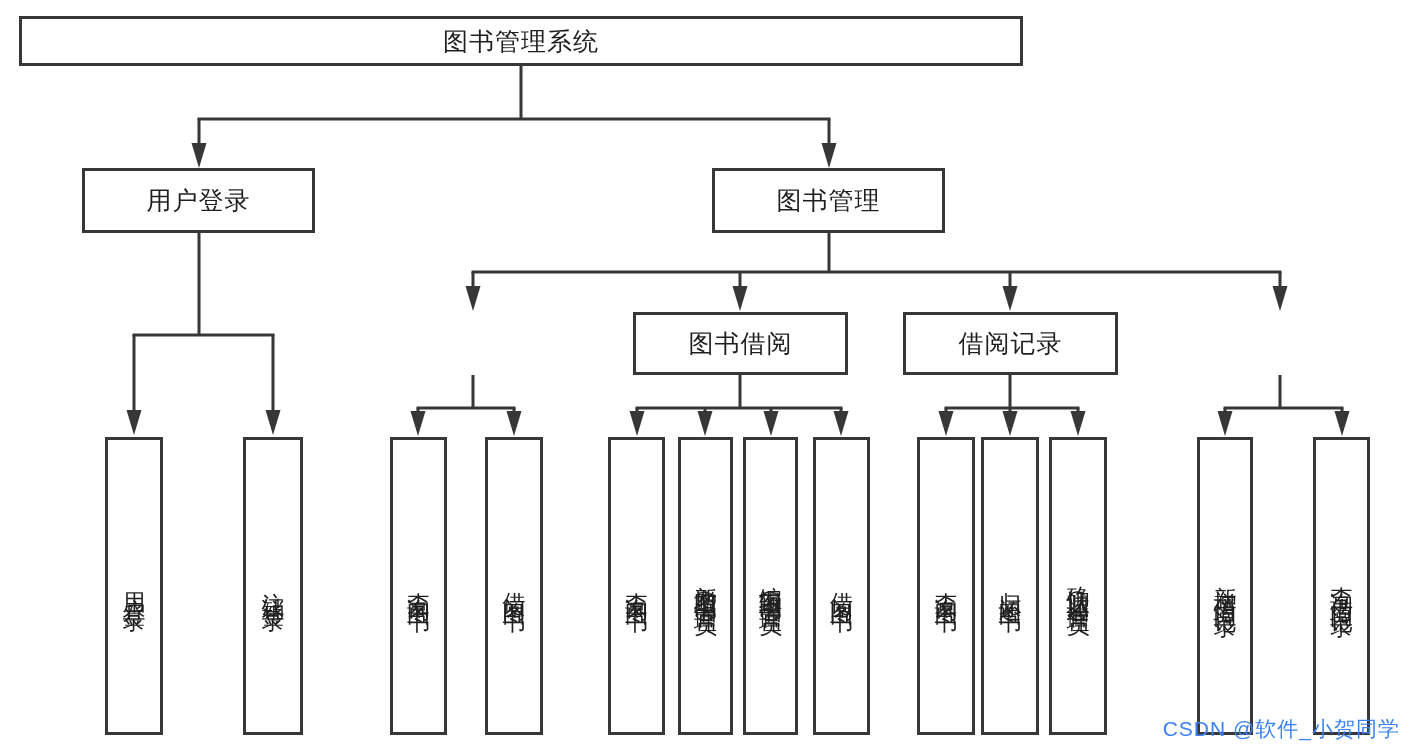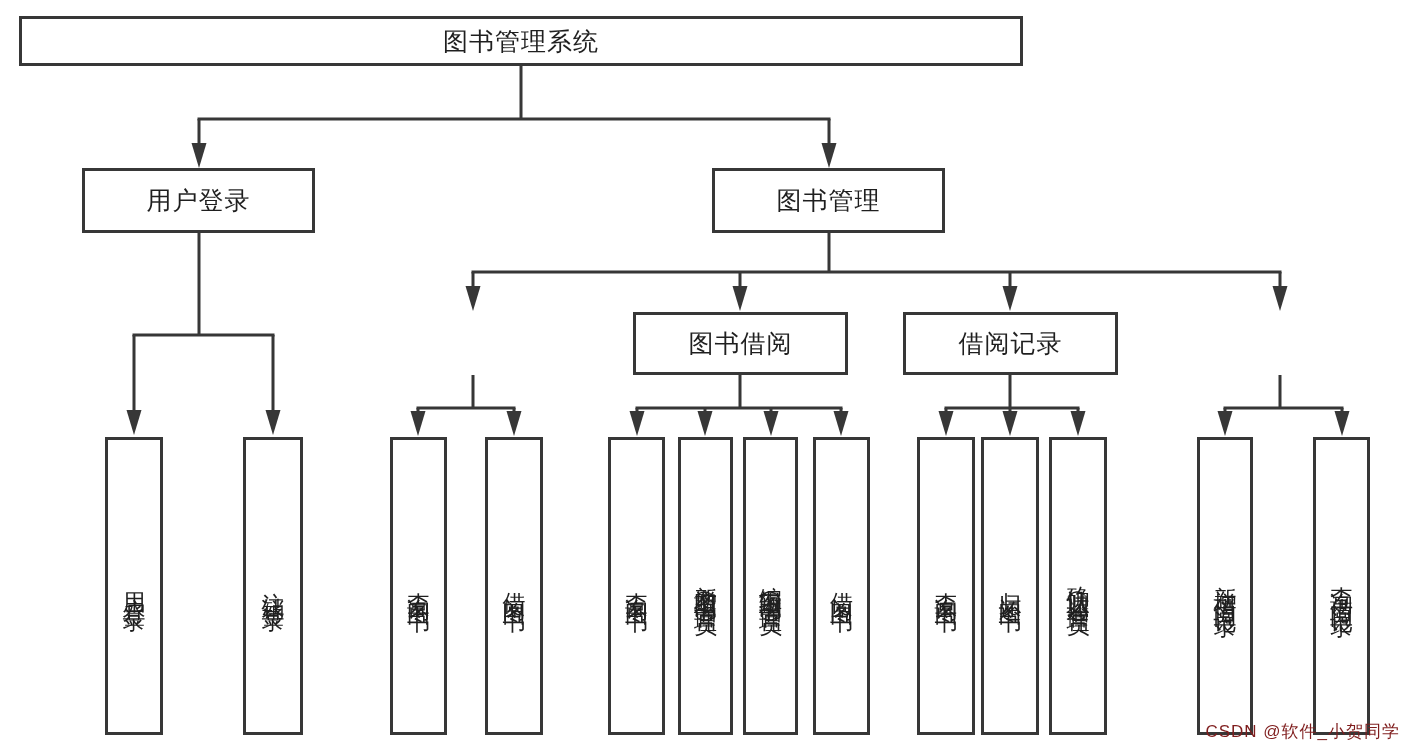--- a/index.html
+++ b/index.html
@@ -32,22 +32,22 @@
     font-size:23px;color:#1f1f1f;
     letter-spacing:6px;
     line-height:1;
     z-index:2;
     text-align:center;
   }
   .vbox.long{letter-spacing:4px;}
   .watermark{
     position:absolute;
     right:5px;bottom:4px;
-    font-size:17px;
-    color:#7f1d1d;
+    font-size:21px;
+    color:#3b82f6;
     letter-spacing:1px;
     z-index:3;
   }
 </style>
 </head>
 <body>
 
 <div class="canvas">
 
   <svg class="connector-svg" width="1405" height="747" viewBox="0 0 1405 747">

